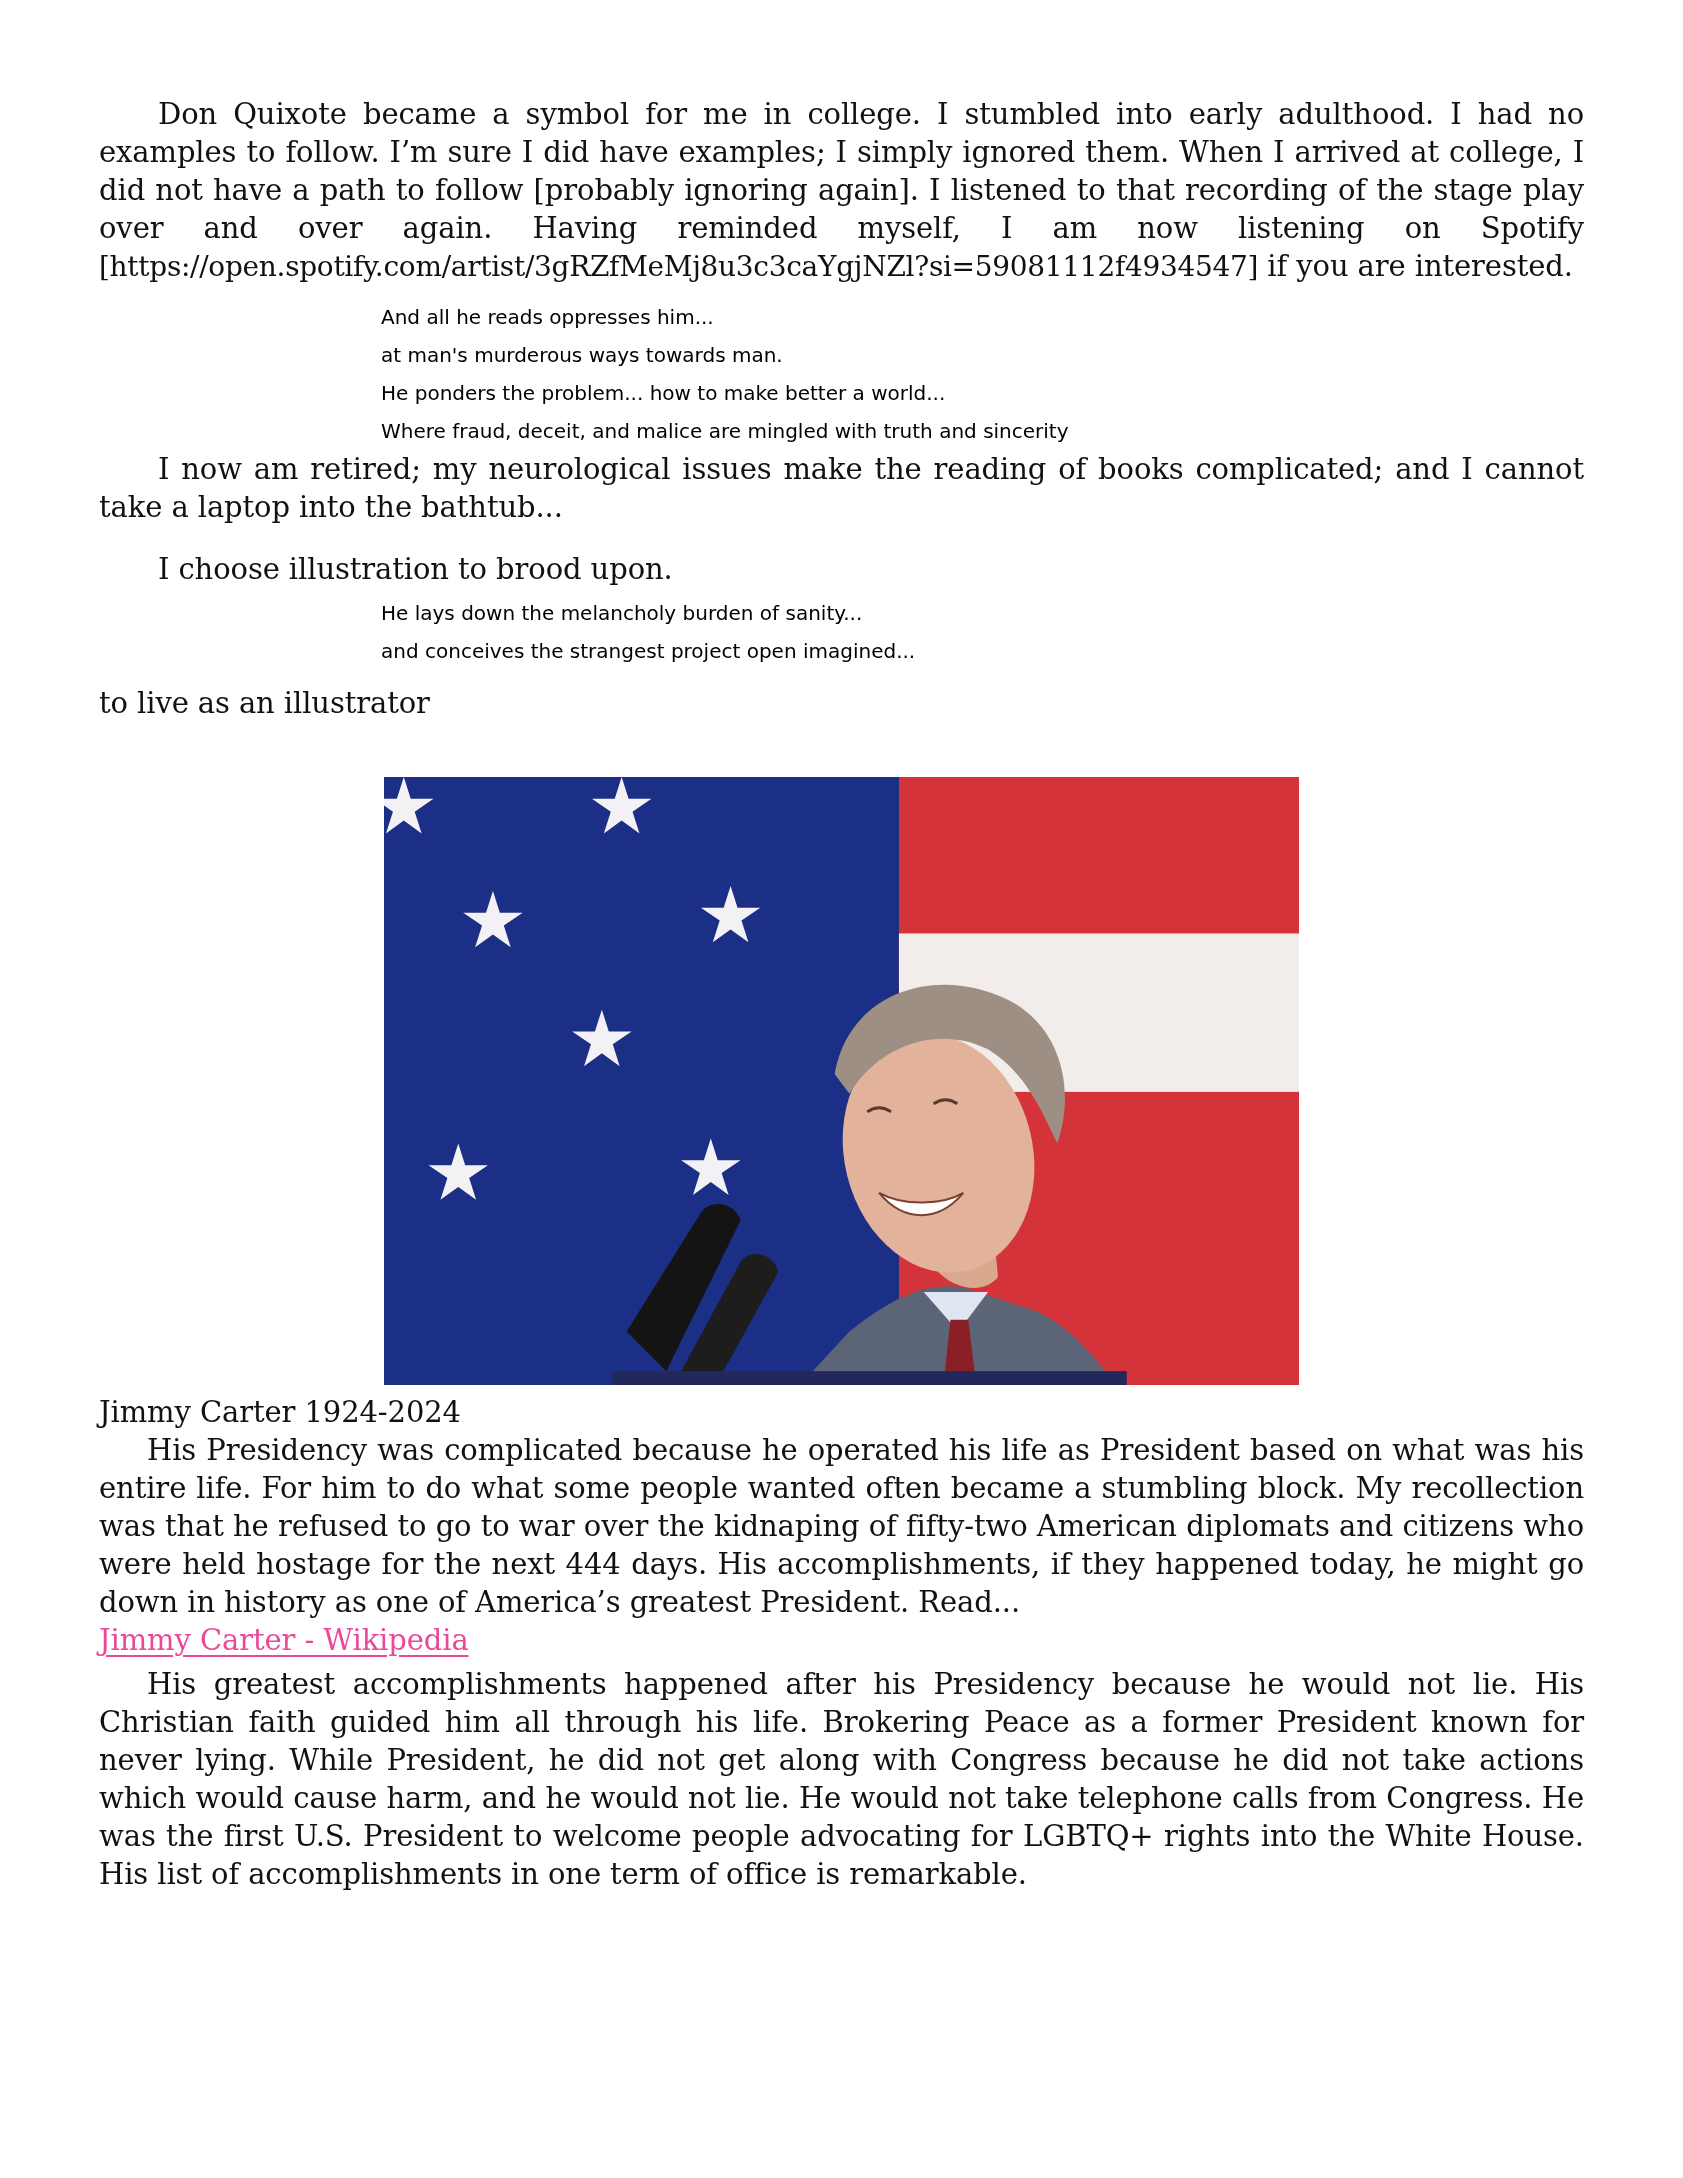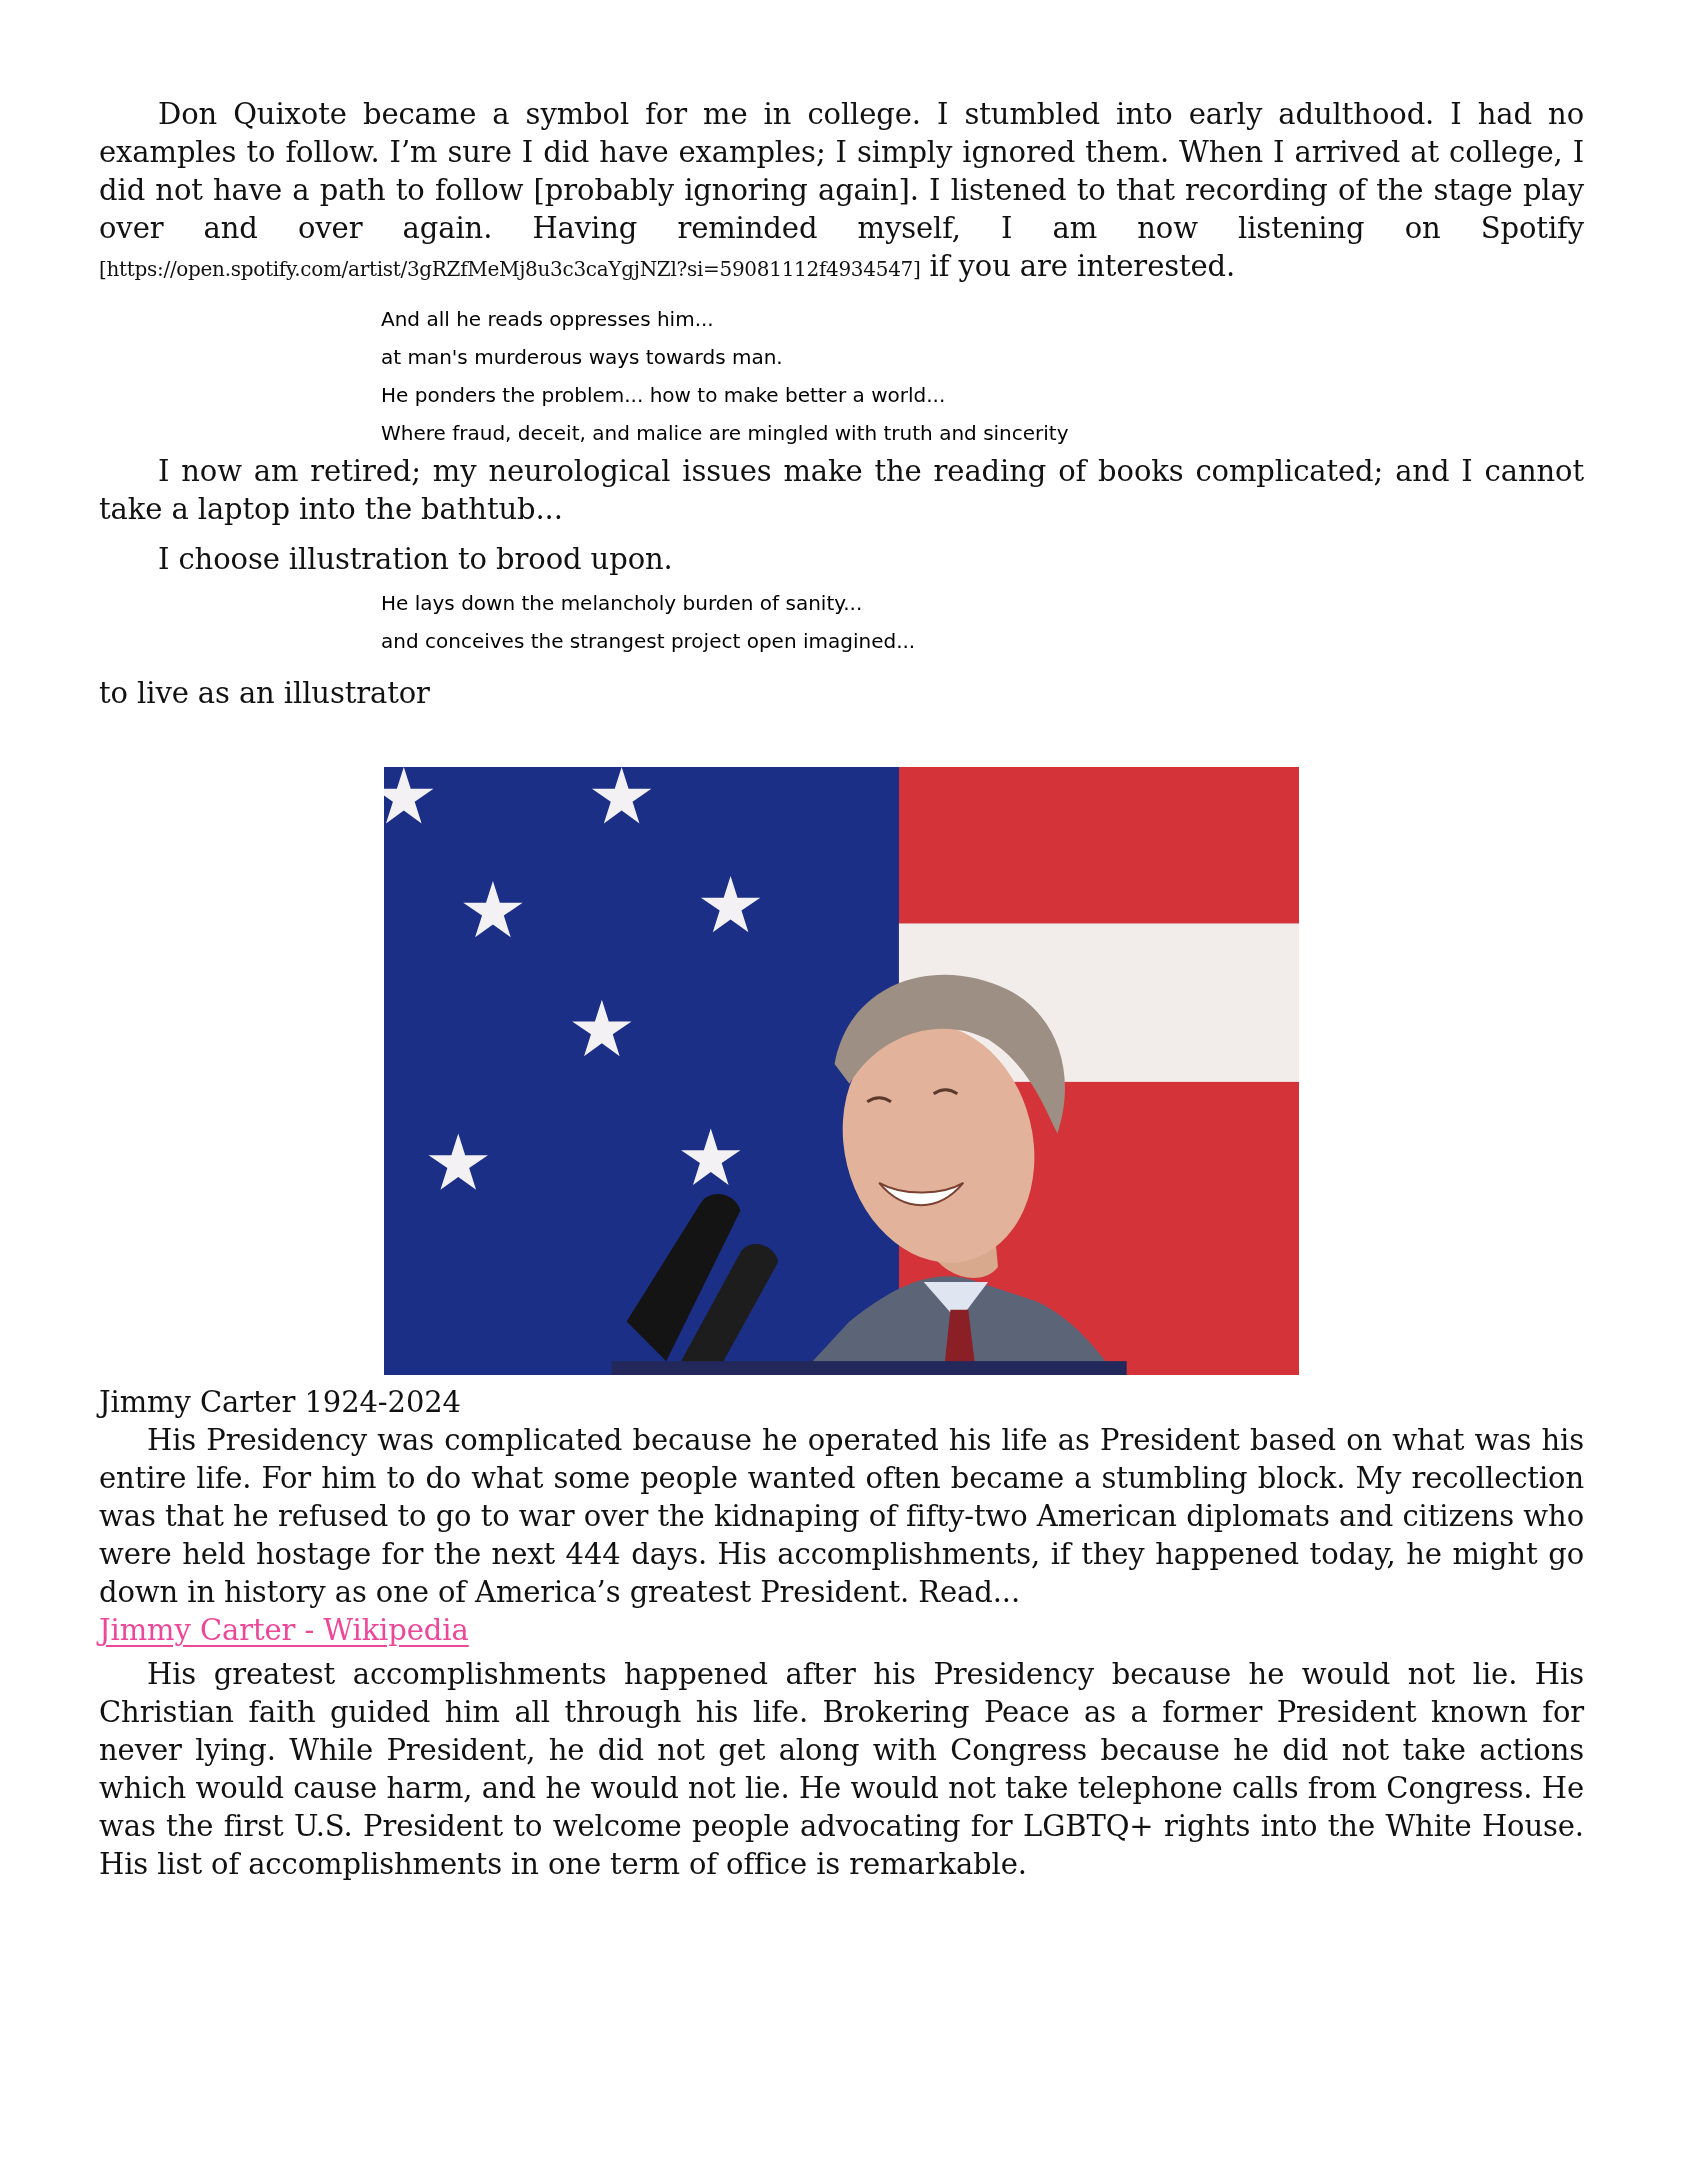--- a/index.html
+++ b/index.html
@@ -1,21 +1,21 @@
 <!DOCTYPE html>
 <html><head>
   <meta charset="utf-8">
   <style>
     html, body { margin: 0; padding: 0; background: #ffffff; }
     body { width: 1683px; height: 2178px; position: relative; overflow: hidden; }
     .page { position: absolute; left: 99px; top: 95px; width: 1485px; color: #111; }
     .p { font-family: "DejaVu Serif", "Liberation Serif", serif; font-size: 29px; line-height: 38px;
          text-align: justify; margin: 0; letter-spacing: -0.1px; }
     .indent { text-indent: 59px; }
-    .url { font-size: 20px; letter-spacing: -0.3px; }
+    .url { font-size: 28px; letter-spacing: -0.3px; }
     .verse { font-family: "DejaVu Sans", "Liberation Sans", sans-serif; font-size: 20px; line-height: 38px;
              margin: 0 0 0 282px; color: #000; }
     .verse div { white-space: nowrap; }
     .center { text-align: left; text-indent: 0; }
     .photo { position: relative; margin: 55px auto 0 auto; width: 915px; height: 608px; overflow: hidden; }
     .photo svg { display: block; width: 100%; height: 100%; }
     .caption { margin-top: 8px; }
     .link { color: #ec4899; text-decoration: underline; text-decoration-thickness: 2px; text-underline-offset: 5px; }
   </style>
 </head>
@@ -26,21 +26,21 @@
   <p class="p indent"><span>Don Quixote became a symbol for me in college. I stumbled into early adulthood. I had no examples to follow. I’m sure I did have examples; I simply ignored them. When I arrived at college, I did not have a path to follow [probably ignoring again]. I listened to that recording of the stage play over and over again. Having reminded myself, I am now listening on Spotify</span> <span class="url">[https://open.spotify.com/artist/3gRZfMeMj8u3c3caYgjNZl?si=59081112f4934547]</span><span> if you are interested.</span></p>
 
   <div class="verse" style="margin-top:12px;">
     <div>And all he reads oppresses him...</div>
     <div>at man's murderous ways towards man.</div>
     <div>He ponders the problem... how to make better a world...</div>
     <div>Where fraud, deceit, and malice are mingled with truth and sincerity</div>
   </div>
 
   <p class="p indent" style="">I now am retired; my neurological issues make the reading of books complicated; and I cannot take a laptop into the bathtub...</p>
-  <p class="p indent" style="margin-top:12px;">I choose illustration to brood upon.</p>
+  <p class="p indent" style="margin-top:24px;">I choose illustration to brood upon.</p>
 
   <div class="verse" style="margin-top:6px;">
     <div>He lays down the melancholy burden of sanity...</div>
     <div>and conceives the strangest project open imagined...</div>
   </div>
 
   <p class="p center" style="margin-top:14px;">to live as an illustrator</p>
 
   <div class="photo">
     <svg viewBox="0 0 924 614" preserveAspectRatio="none">

